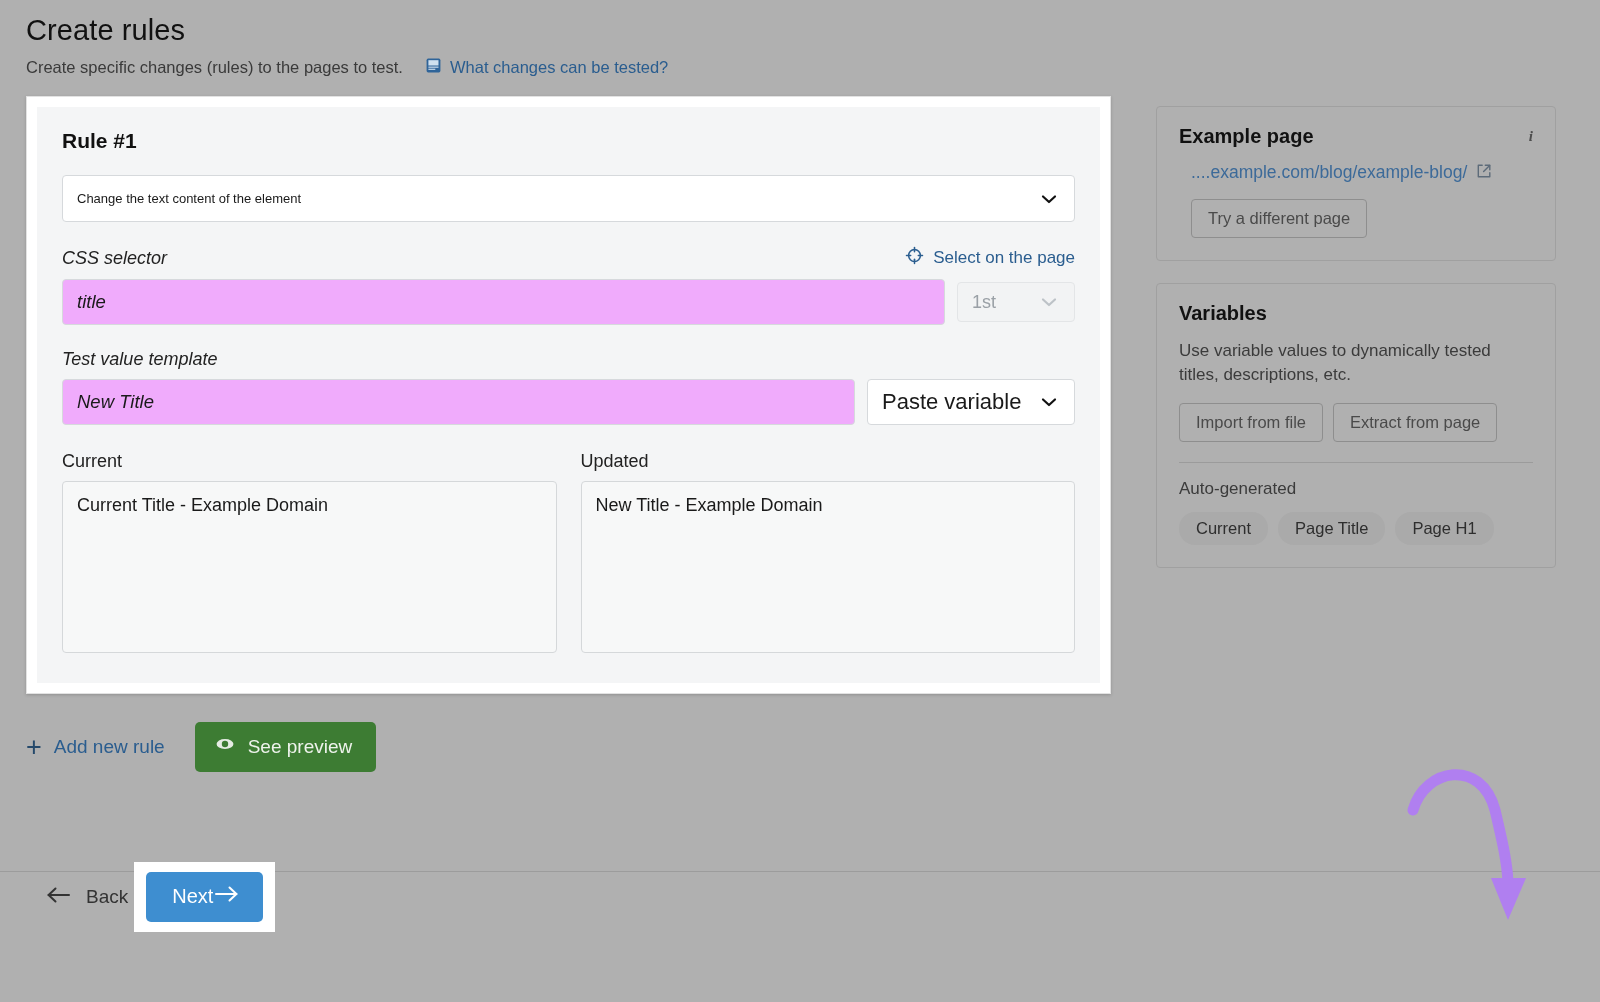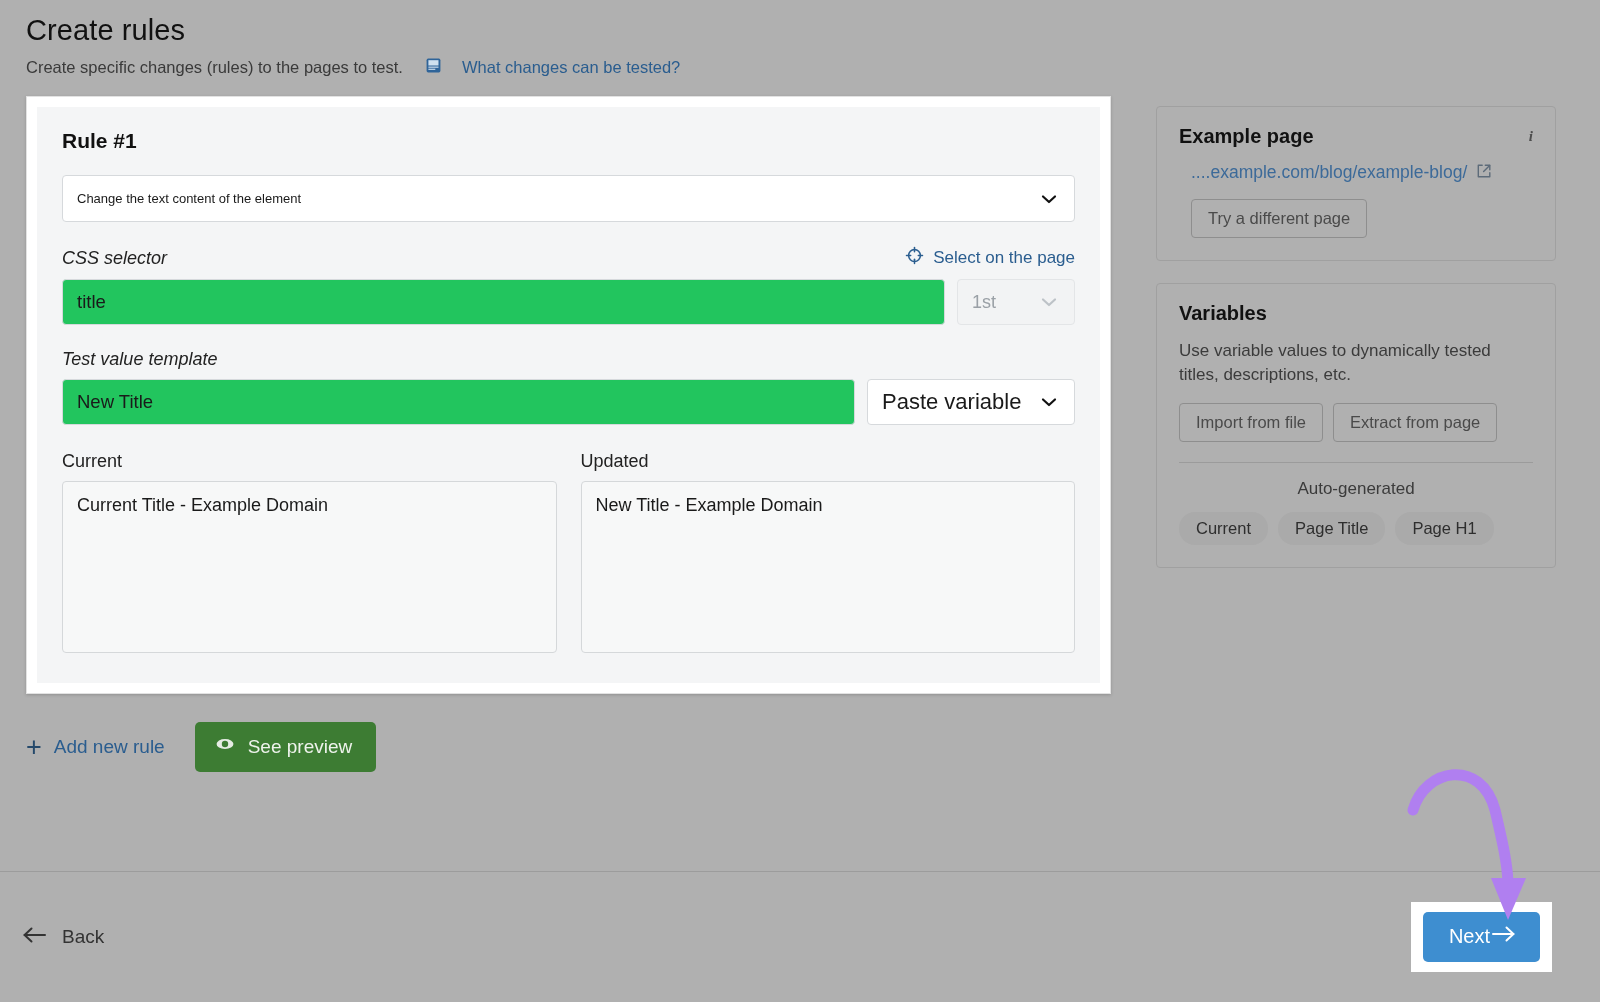--- a/index.html
+++ b/index.html
@@ -27,21 +27,21 @@
   .subline {
     display: flex;
     align-items: center;
     font-size: 16.5px;
     color: #3a3a3a;
   }
   .subline .desc { margin-right: 22px; }
   .help-link {
     display: inline-flex;
     align-items: center;
-    gap: 20px;
+    gap: 8px;
     color: #2a5d8f;
     text-decoration: none;
     cursor: pointer;
   }
   .help-link .label { text-decoration: none; }
 
   
   .content {
     display: flex;
     align-items: flex-start;
@@ -112,34 +112,35 @@
     align-items: center;
     gap: 9px;
     color: #2a5d8f;
     font-size: 17px;
     cursor: pointer;
   }
 
   .input-row { display: flex; align-items: center; gap: 12px; }
   .text-input {
     height: 46px;
-    background: #22c55e;
+    background: #f0abfc;
     border: 1px solid #d6d9dc;
     border-radius: 4px;
     display: flex;
     align-items: center;
     padding: 0 14px;
     font-size: 18.5px;
     color: #1a1a1a;
     flex: 1;
+    font-style: italic;
   }
   .ord-select {
     position: relative;
     width: 118px;
-    height: 46px;
+    height: 40px;
     background: #f2f3f4;
     border: 1px solid #e3e5e7;
     border-radius: 4px;
     display: flex;
     align-items: center;
     padding: 0 36px 0 14px;
     font-size: 18px;
     color: #9aa0a6;
     cursor: pointer;
   }
@@ -275,21 +276,20 @@
   .btn-pair .ghost-btn { margin-left: 0; }
   .divider {
     height: 1px;
     background: #9b9b9b;
     margin: 20px 0 16px 0;
   }
   .auto-label {
     font-size: 17px;
     color: #3b3b3b;
     margin-bottom: 13px;
-    text-align: center;
   }
   .chips { display: flex; gap: 10px; flex-wrap: wrap; }
   .chip {
     background: #aaaaaa;
     border-radius: 16px;
     padding: 7px 17px;
     font-size: 16.5px;
     color: #2e2e2e;
     cursor: pointer;
   }
@@ -298,26 +298,25 @@
   .footer-divider {
     position: absolute;
     left: 0; right: 0;
     top: 871px;
     height: 1px;
     background: #9c9c9c;
   }
   .footer {
     position: absolute;
     left: 0; right: 0;
-    top: 872px;
+    top: 832px;
     height: 130px;
     display: flex;
     align-items: center;
-    justify-content: space-between;
-    padding: 0 48px 0 16px;
+    padding: 0 48px 0 40px;
   }
   .back-btn {
     display: inline-flex;
     align-items: center;
     gap: 14px;
     font-size: 19px;
     color: #333;
     cursor: pointer;
     background: none;
     border: none;

